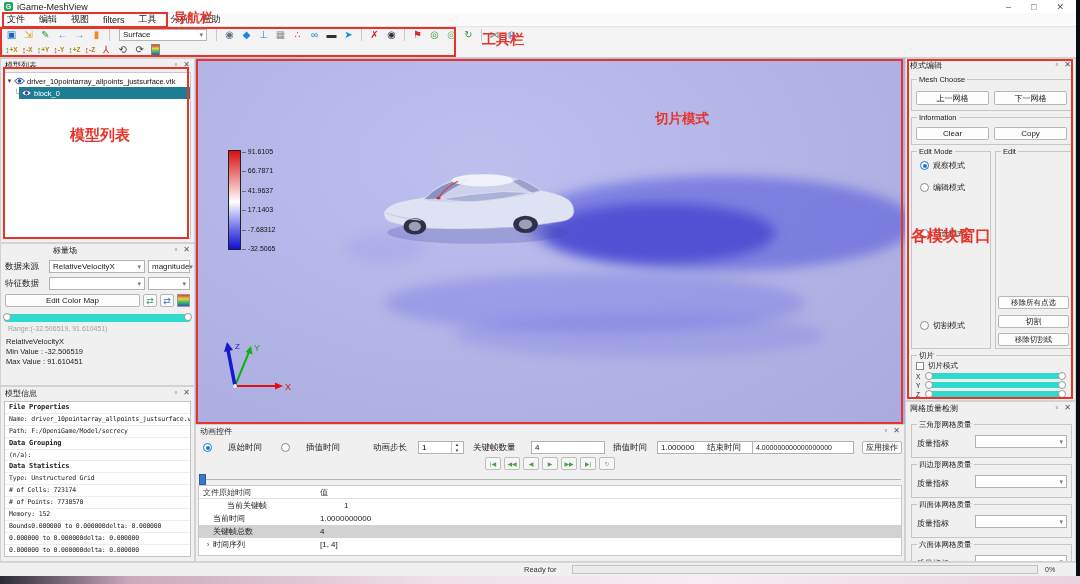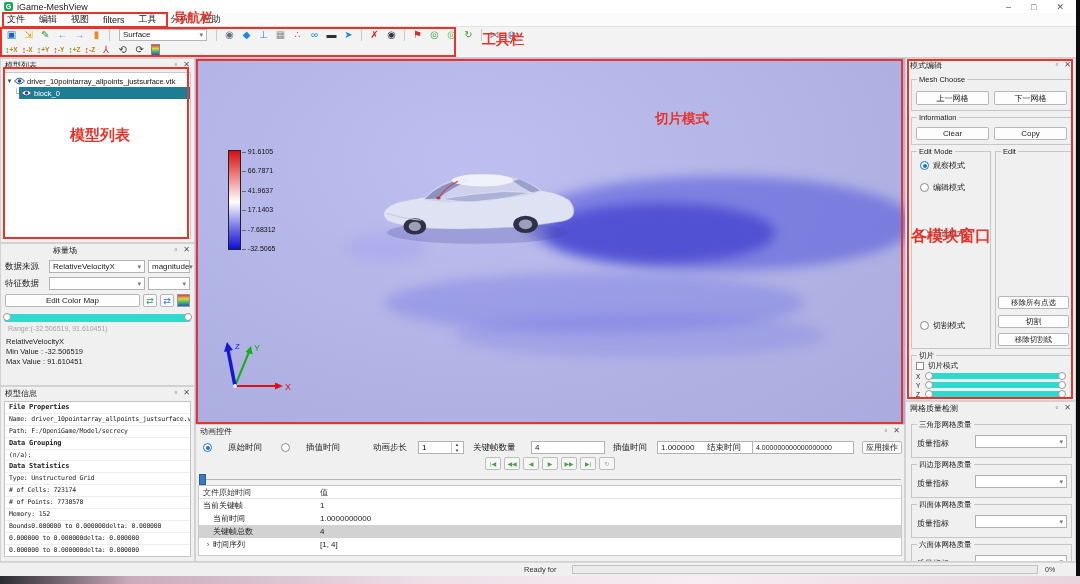--- a/index.html
+++ b/index.html
@@ -400,21 +400,21 @@
       </div>
     <div id="anim-groove"></div>
     <div id="anim-handle"></div>
     <div id="anim-table">
       <div class="ahead">
         <span class="ac1">文件原始时间</span>
         <span class="ac2">值</span>
       </div>
       <div id="anim-rows">
           <div class="arow">
-            <span class="ac1" style="">当前关键帧</span>
+            <span class="ac1" style=" margin-left: 24px;">当前关键帧</span>
             <span class="ac2">1</span>
           </div>
           <div class="arow">
             <span class="ac1" style="padding-left: 14px;">当前时间</span>
             <span class="ac2">1.0000000000</span>
           </div>
           <div class="arow sel">
             <span class="ac1" style="padding-left: 14px;">关键帧总数</span>
             <span class="ac2">4</span>
           </div>

